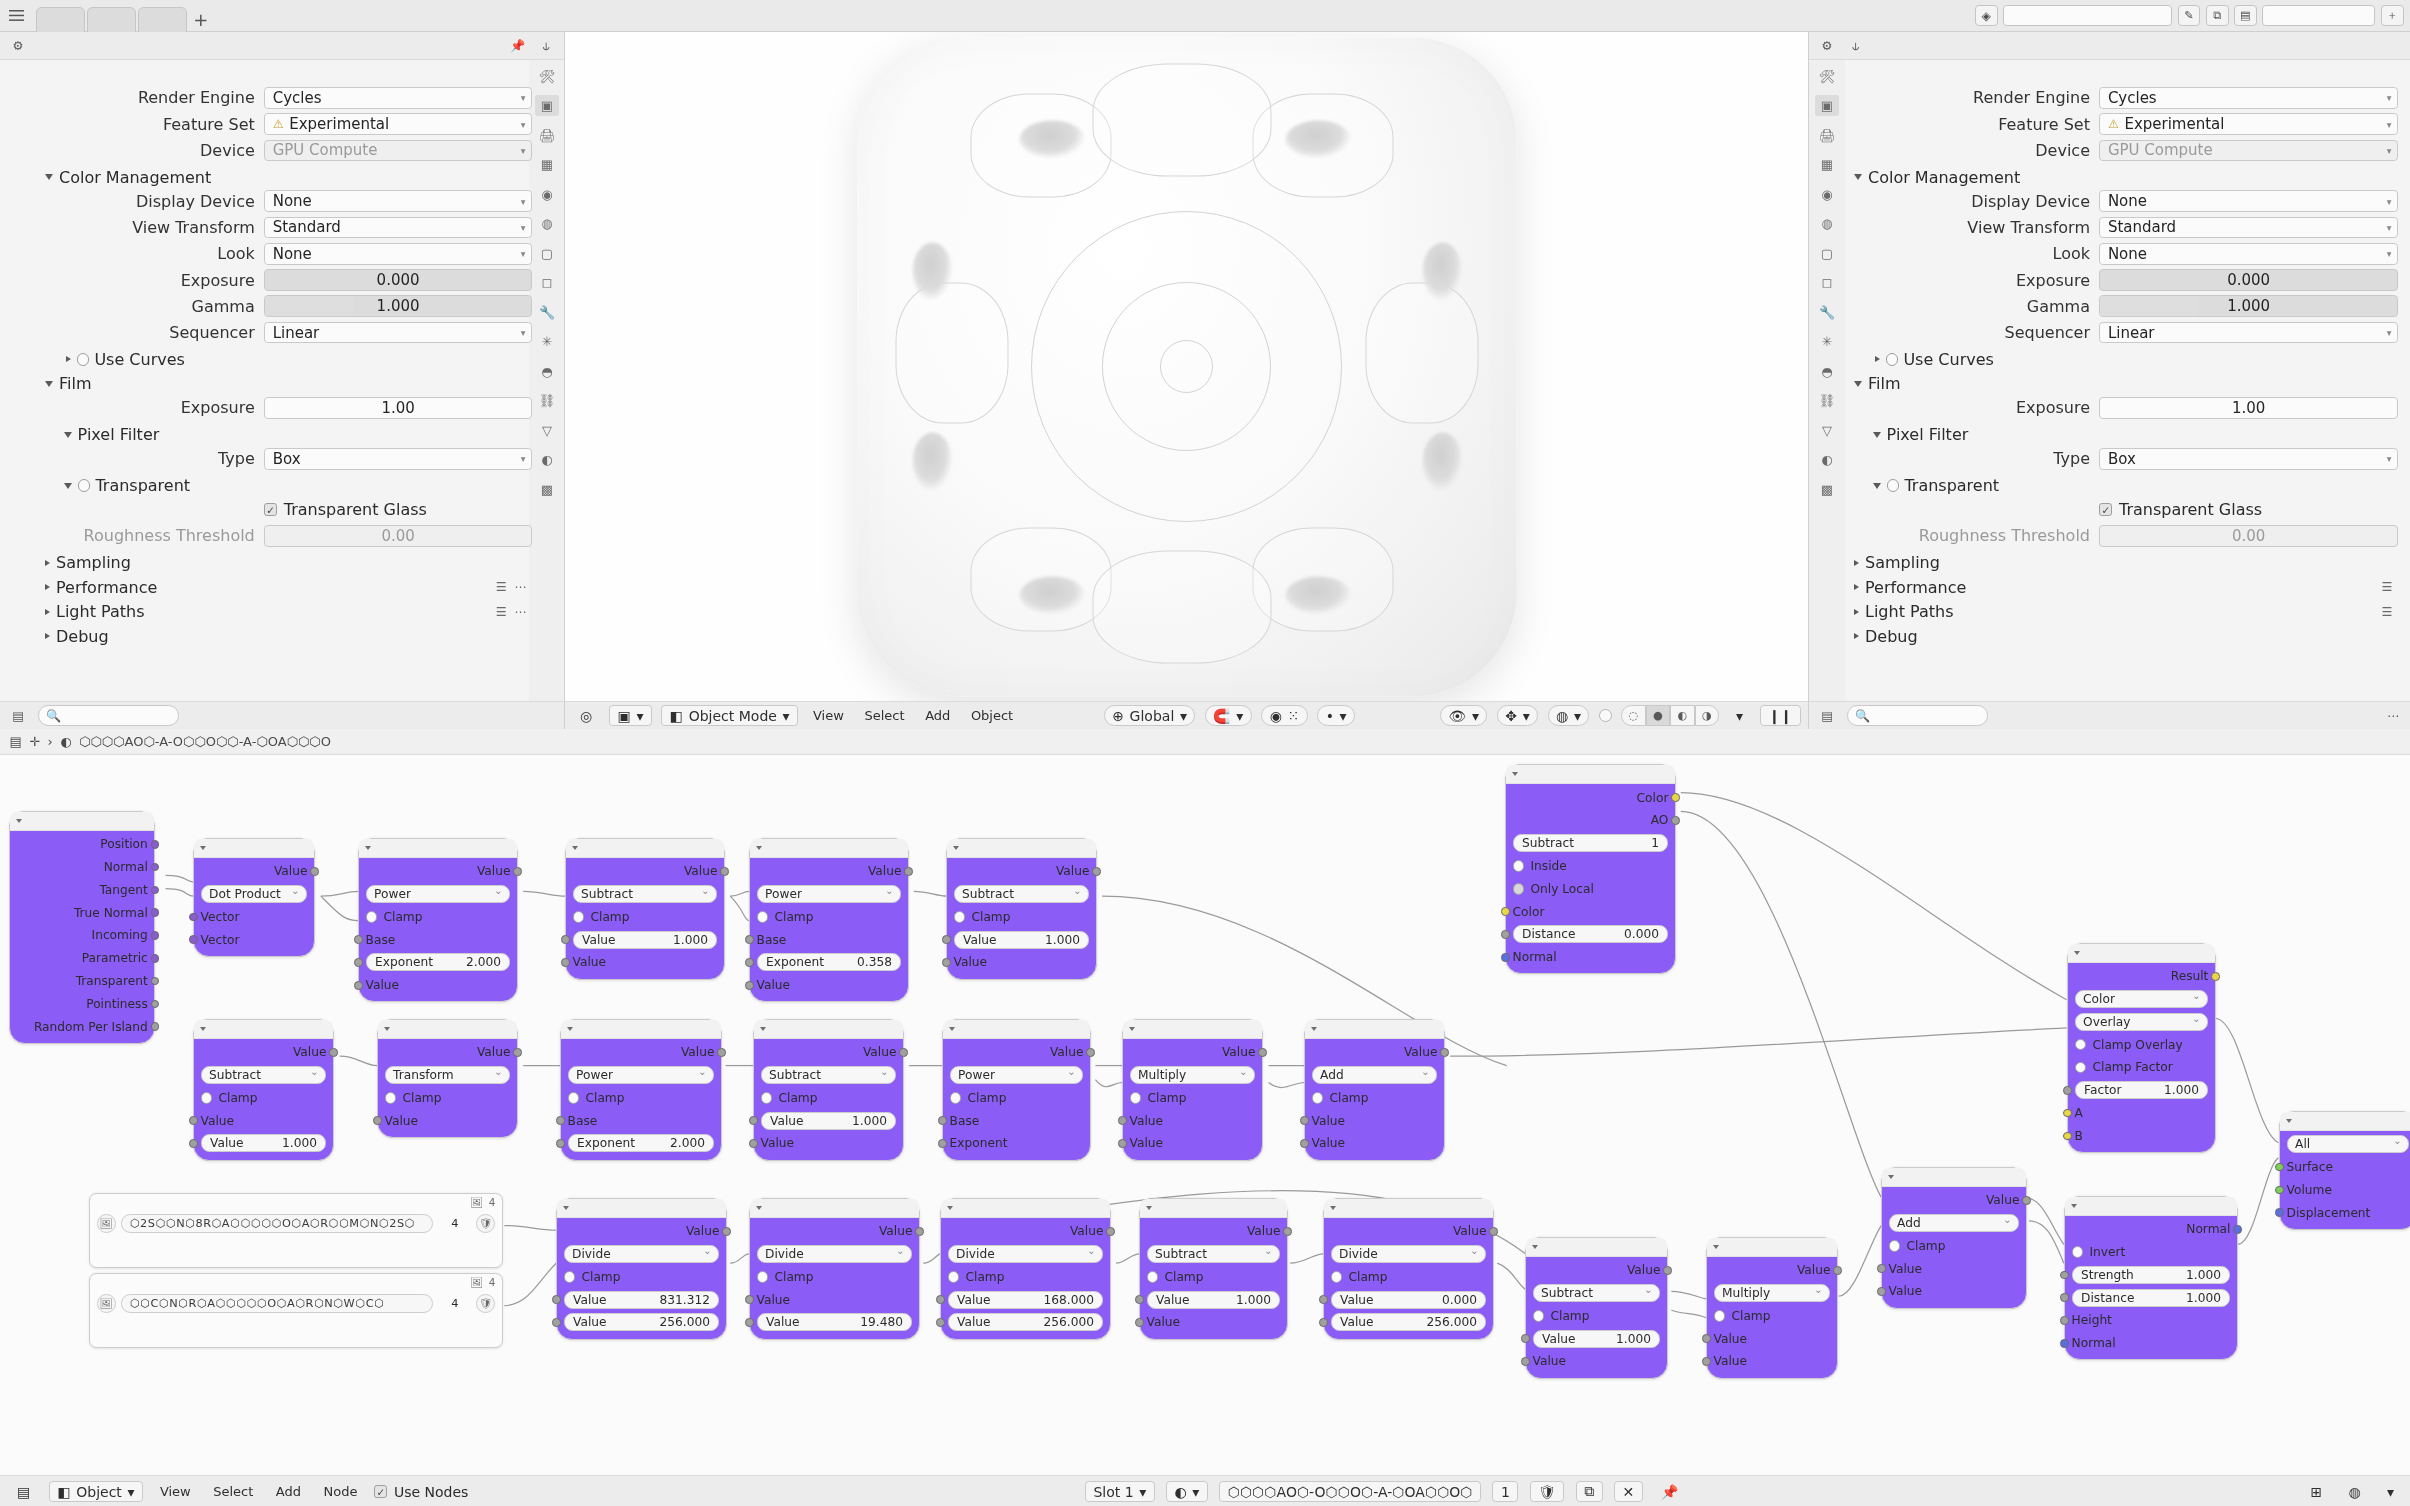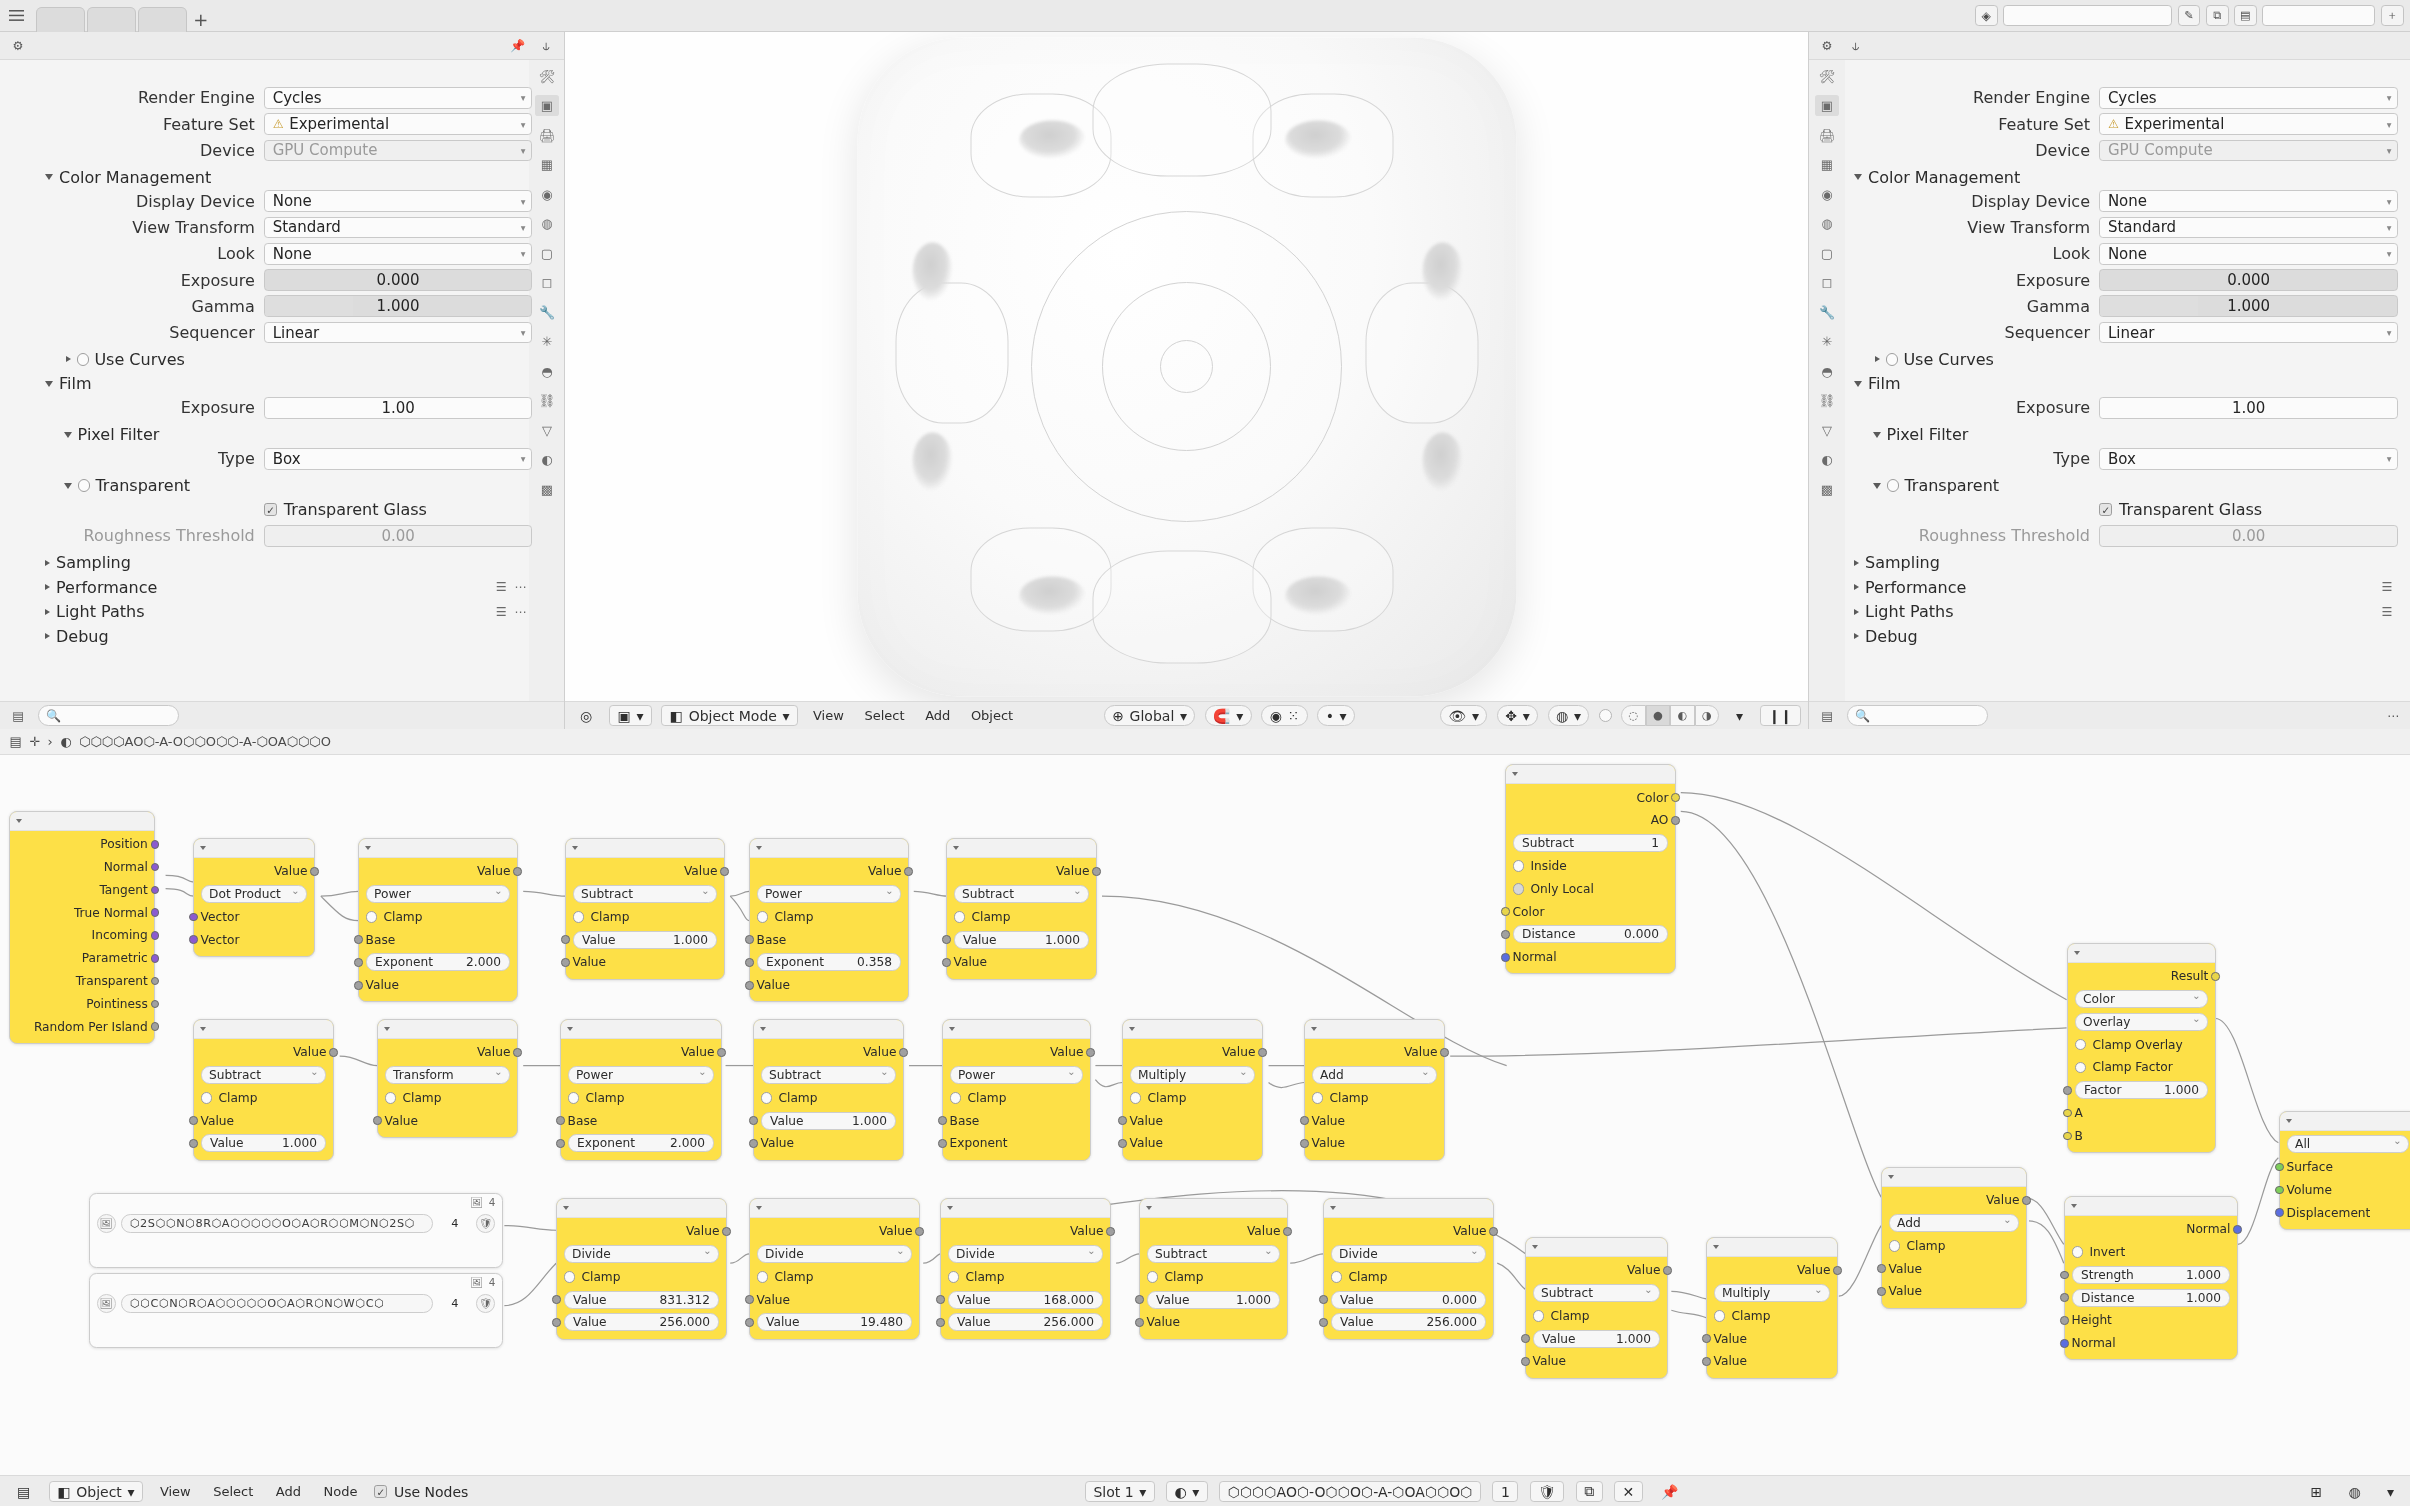--- a/index.html
+++ b/index.html
@@ -153,21 +153,21 @@
     font-size: 13px; color: #4a4a4a;
   }
   .ne-canvas { position: absolute; top: 26px; left: 0; right: 0; bottom: 32px; background: #fbfbfb; overflow: hidden; }
   .ne-footer {
     position: absolute; bottom: 0; left: 0; right: 0; height: 32px; background: #ececec;
     border-top: 0.9px solid #dadada; display: flex; align-items: center; gap: 11.3px; padding: 0 9.4px; font-size: 14px;
   }
   .ne-footer .spacer { flex: 1; }
 
   .node {
-    position: absolute; background: #fde047; border: 0.9px solid #cccccc; border-radius: 8px;
+    position: absolute; background: #8b5cf6; border: 0.9px solid #cccccc; border-radius: 16px;
     box-shadow: 0 0.9px 2.8px rgba(0,0,0,0.10); font-size: 13px; color: #2b2b2b; overflow: visible;
   }
   .node .nhead { height: 19px; border-bottom: 0.9px solid #e2e2e2; border-radius: 6.6px 6.6px 0 0; background: #f2f2f2; display: flex; align-items: center; padding: 0 5.6px; }
   .node .nhead .tri2 { width: 0; height: 0; border-left: 3.8px solid transparent; border-right: 3.8px solid transparent; border-top: 4.7px solid #6e6e6e; }
   .node .nbody { padding: 3.8px 6.6px 6.6px 6.6px; display: flex; flex-direction: column; gap: 3.8px; }
   .nrow { height: 19px; display: flex; align-items: center; position: relative; }
   .nrow.right { justify-content: flex-end; }
   .nfield { width: 100%; height: 18px; background: #f7f7f7; border: 0.9px solid #cdcdcd; border-radius: 8.5px; display: flex; align-items: center; justify-content: center; font-size: 12.2px; color: #2b2b2b; position: relative; }
   .nfield.left { justify-content: flex-start; padding-left: 7.5px; }
   .nfield.split { justify-content: space-between; padding: 0 8.5px; }

